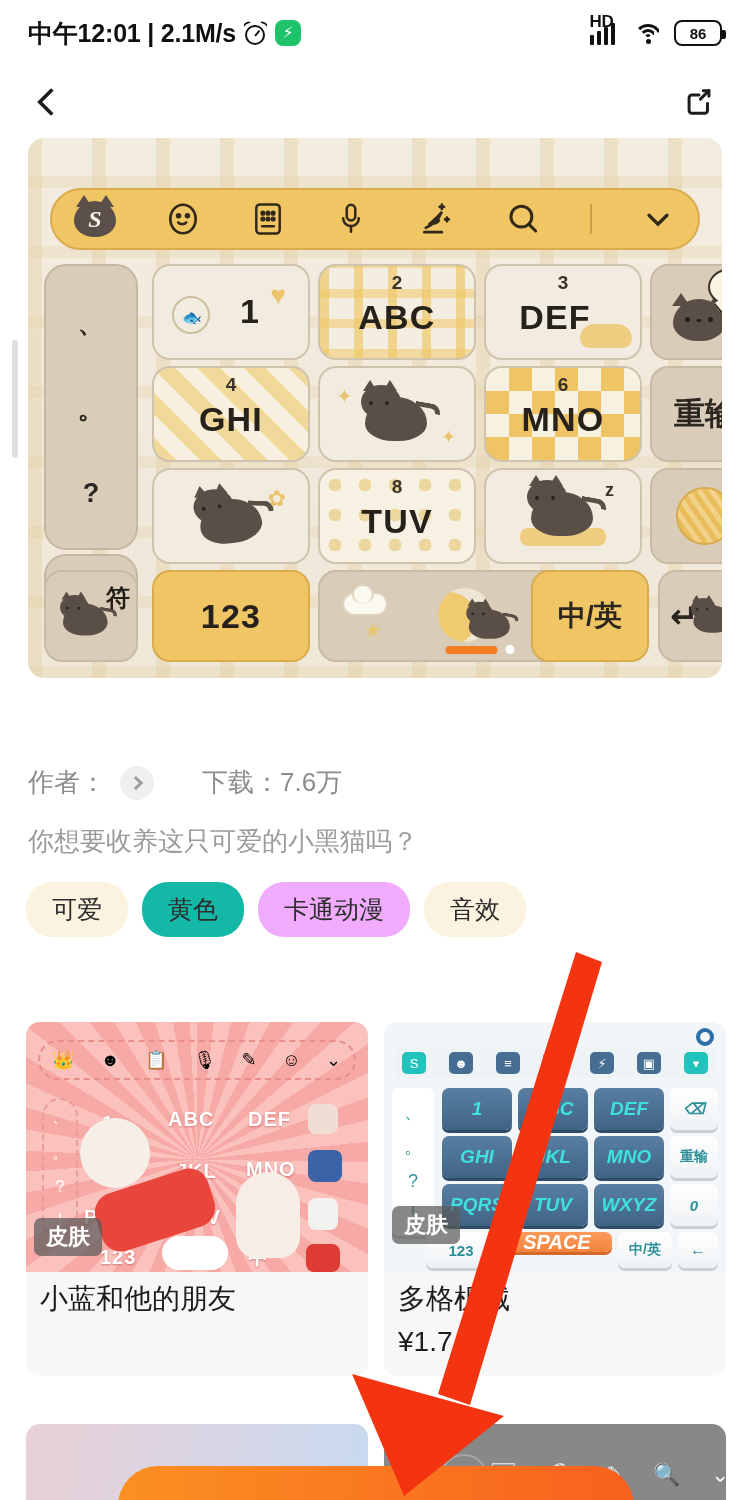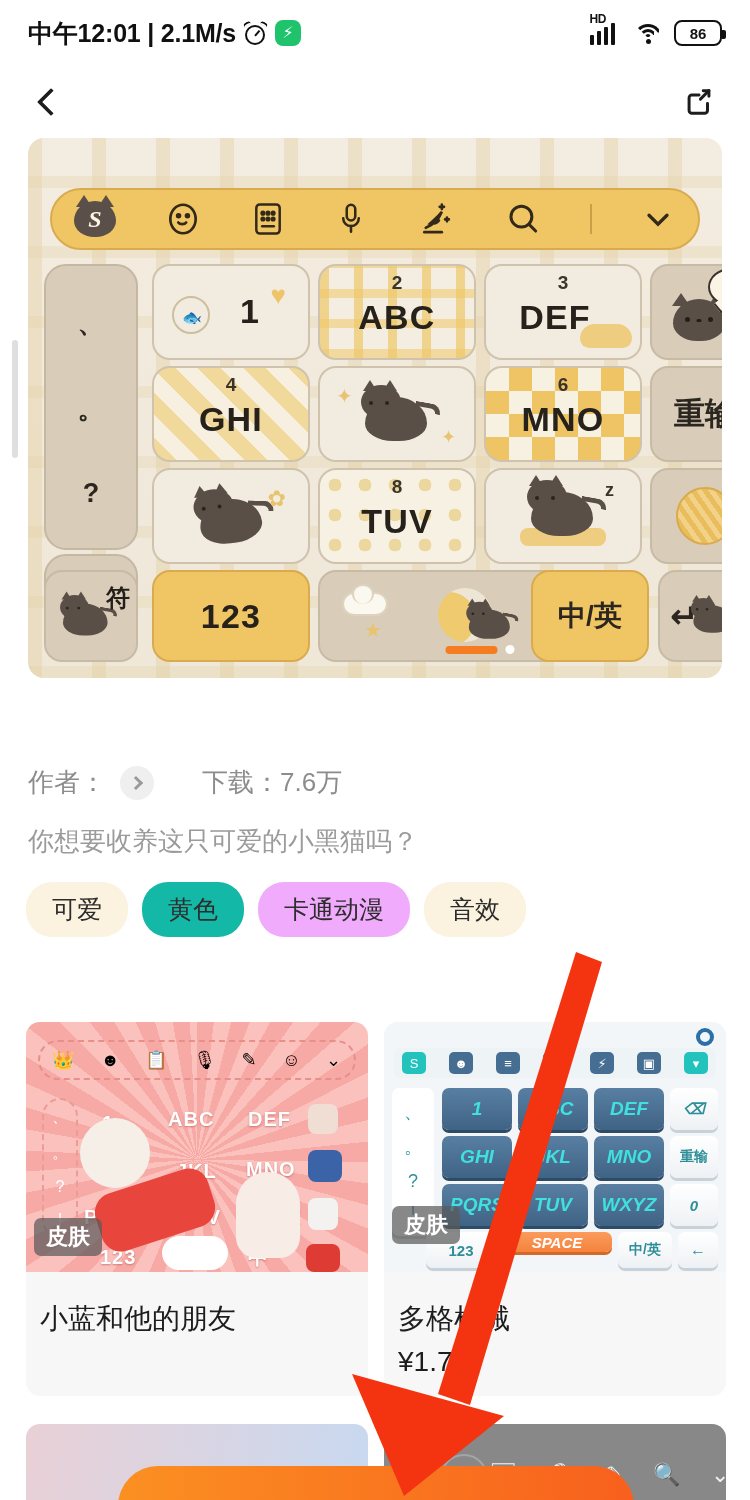--- a/index.html
+++ b/index.html
@@ -19,21 +19,21 @@
   }
   .sb-left { display:flex; align-items:center; gap:7px; font-size:25px; font-weight:700; color:#101010; letter-spacing:-.2px; }
   .sb-right { display:flex; align-items:center; gap:11px; }
   .alarm-ico { width:25px; height:25px; position:relative; display:inline-block; }
   .alarm-ico .face { position:absolute; left:2px; top:4px; width:20px; height:20px; border:2.6px solid #111; border-radius:50%; }
   .alarm-ico .ear1, .alarm-ico .ear2 { position:absolute; width:8px; height:4px; border-top:2.6px solid #111; border-radius:4px 4px 0 0; top:1px;}
   .alarm-ico .ear1 { left:0px; transform:rotate(-30deg);} .alarm-ico .ear2 { right:0px; transform:rotate(30deg);}
   .alarm-ico .hand { position:absolute; left:11px; top:8px; width:2.2px; height:7px; background:#111; transform-origin: bottom center; transform: rotate(40deg); }
   .green-badge { width:26px; height:26px; border-radius:8px; background:#1ec36b; display:flex; align-items:center; justify-content:center; }
   .green-badge span { color:#fff; font-size:16px; line-height:1; font-weight:700; }
-  .hd-tag { font-size:12px; font-weight:700; color:#111; position:absolute; top:-9px; left:0; letter-spacing:-.3px;}
+  .hd-tag { font-size:17px; font-weight:700; color:#111; position:absolute; top:-9px; left:0; letter-spacing:-.3px;}
   .signal { position:relative; display:flex; align-items:flex-end; gap:2.5px; height:24px; padding-top:8px;}
   .signal i { display:block; width:4.5px; background:#111; border-radius:1px; }
   .signal i:nth-child(1){height:6px;} .signal i:nth-child(2){height:10px;}
   .signal i:nth-child(3){height:14px;} .signal i:nth-child(4){height:18px;} .signal i:nth-child(5){height:22px;}
   .wifi { width:30px; height:24px; position:relative; }
   .wifi .a { position:absolute; border:3px solid #111; border-bottom-color:transparent; border-left-color:transparent; border-right-color:transparent; border-radius:50% 50% 0 0 / 100% 100% 0 0;}
   .wifi .a1 { width:28px; height:14px; left:1px; top:3px;}
   .wifi .a2 { width:18px; height:9px; left:6px; top:8px;}
   .wifi .a3 { width:8px; height:5px; left:11px; top:13px;}
   .wifi .dot { position:absolute; left:13px; top:18px; width:5px; height:5px; background:#111; border-radius:50%;}
@@ -141,21 +141,21 @@
   .desc { position:absolute; left:28px; top:824px; font-size:26px; color:#9b9b9b; }
 
   .tags { position:absolute; left:26px; top:882px; display:flex; gap:14px; }
   .tag { padding:11px 26px; border-radius:26px; font-size:25px; color:#2d2d2d; white-space:nowrap; }
 
   
   .rec-title { position:absolute; left:28px; top:970px; font-size:30px; font-weight:700; color:#181818; }
   .rec-grid { position:absolute; left:26px; top:1022px; width:700px; display:flex; gap:16px; flex-wrap:wrap; }
   .rec-card { width:342px; background:#f7f7f7; border-radius:14px; overflow:hidden; }
   .rec-thumb { width:342px; height:250px; position:relative; overflow:hidden; }
-  .rec-name { font-size:28px; color:#1d1d1d; padding:28px 14px 0 14px; white-space:nowrap; overflow:hidden;}
+  .rec-name { font-size:28px; color:#1d1d1d; padding:8px 14px 0 14px; white-space:nowrap; overflow:hidden;}
   .rec-price { font-size:28px; color:#1d1d1d; padding:8px 14px 18px 14px; }
   .skin-badge { position:absolute; left:8px; bottom:16px; background:rgba(90,90,90,.72); color:#fff; font-size:22px; padding:4px 12px; border-radius:7px; font-weight:700; }
 
   
   .pinkart { position:absolute; inset:0; background:
       repeating-conic-gradient(from 0deg at 50% 55%, #f7a9a5 0deg 7deg, #fbc2bd 7deg 14deg); }
   .pinkart .tb { position:absolute; left:12px; top:18px; right:12px; height:40px; border:2px dashed #e88f8a; border-radius:20px; display:flex; align-items:center; justify-content:space-around; }
   .pinkart .tb span { font-size:18px; }
   .pinkart .kb { position:absolute; left:14px; top:72px; right:10px; bottom:12px; }
   .pinkart .kw { position:absolute; color:#fff; font-size:20px; font-weight:800; text-shadow:0 1px 2px rgba(180,80,80,.6); letter-spacing:1px;}
@@ -545,21 +545,21 @@
           <span class="mkey" style="left:134px;top:114px;width:70px;height:42px;">JKL</span>
           <span class="mkey" style="left:210px;top:114px;width:70px;height:42px;">MNO</span>
           <span class="mkey light" style="left:286px;top:114px;width:48px;height:42px;font-size:14px;font-style:normal;">重输</span>
 
           <span class="mkey" style="left:58px;top:162px;width:70px;height:42px;">PQRS</span>
           <span class="mkey" style="left:134px;top:162px;width:70px;height:42px;">TUV</span>
           <span class="mkey" style="left:210px;top:162px;width:70px;height:42px;">WXYZ</span>
           <span class="mkey light" style="left:286px;top:162px;width:48px;height:42px;font-size:15px;">0</span>
 
           <span class="mkey light" style="left:42px;top:210px;width:70px;height:36px;font-size:15px;font-style:normal;">123</span>
-          <span class="mkey orange" style="left:118px;top:210px;width:110px;height:20px;font-size:15px;">SPACE</span>
+          <span class="mkey orange" style="left:118px;top:210px;width:110px;height:20px;font-size:20px;">SPACE</span>
           <span class="mkey light" style="left:234px;top:210px;width:54px;height:36px;font-size:14px;font-style:normal;">中/英</span>
           <span class="mkey light" style="left:294px;top:210px;width:40px;height:36px;font-size:16px;font-style:normal;">←</span>
 
           <span class="skin-badge" style="bottom:28px;">皮肤</span>
         </div>
       </div>
       <div class="rec-name">多格机械</div>
       <div class="rec-price">¥1.7</div>
     </div>
   </div>

